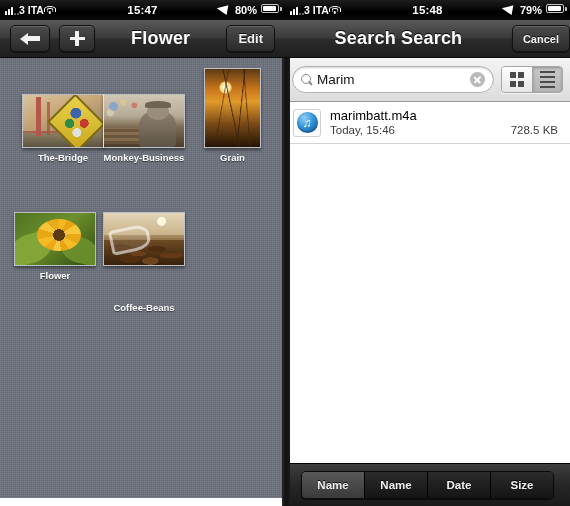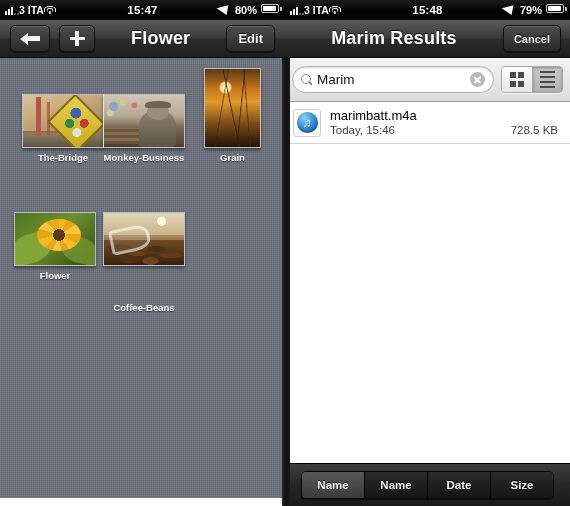--- a/index.html
+++ b/index.html
@@ -66,21 +66,21 @@
     border:1px solid #111; border-radius:5px;
     box-shadow:inset 0 1px 0 rgba(255,255,255,.16), 0 1px 1px rgba(0,0,0,.5);
     color:#f2f2f2; font-size:13px; font-weight:bold;
     text-shadow:0 -1px 0 rgba(0,0,0,.8);
     height:27px; display:flex; align-items:center; justify-content:center;
     cursor:pointer;
   }
   .nbtn-back { width:40px; margin-left:10px; }
   .nbtn-add  { width:36px; margin-left:9px; }
   .nbtn-edit { padding:0 11px; margin-right:10px; }
-  .nbtn-cancel { padding:0 10px; margin-right:9px; font-size:11px; }
+  .nbtn-cancel { padding:0 10px; font-size:11px; }
   .arrow-left { position:relative; width:20px; height:12px; }
   .arrow-left::before { content:""; position:absolute; left:7px; top:3.5px;
        width:13px; height:5px; background:#f2f2f2; }
   .arrow-left::after { content:""; position:absolute; left:0; top:0;
        width:0;height:0; border-top:6px solid transparent;
        border-bottom:6px solid transparent; border-right:8px solid #f2f2f2; }
   .plus { position:relative; width:15px; height:15px; }
   .plus::before,.plus::after { content:""; position:absolute; background:#f2f2f2; border-radius:.5px; }
   .plus::before { left:0; top:5.6px; width:15px; height:3.8px; }
   .plus::after  { top:0; left:5.6px; height:15px; width:3.8px; }
@@ -393,21 +393,21 @@
       <div class="sb-right">
         <span class="loc"></span>
         <span class="battpct">79%</span>
         <span class="batt">
             <i style="width:79%"></i>
           </span>
       </div>
     </div>
 
     <div class="navbar">
-      <div class="nav-title">Marim Results</div>
+      <div class="nav-title">Search Search</div>
       <div class="nbtn nbtn-cancel">Cancel</div>
     </div>
 
     <div class="searchbar">
       <div class="searchfield">
         <span class="mag"></span>
         <span class="searchtext" title="Search">Marim</span>
         <span class="clearbtn"></span>
       </div>
       <div class="viewtoggle">

